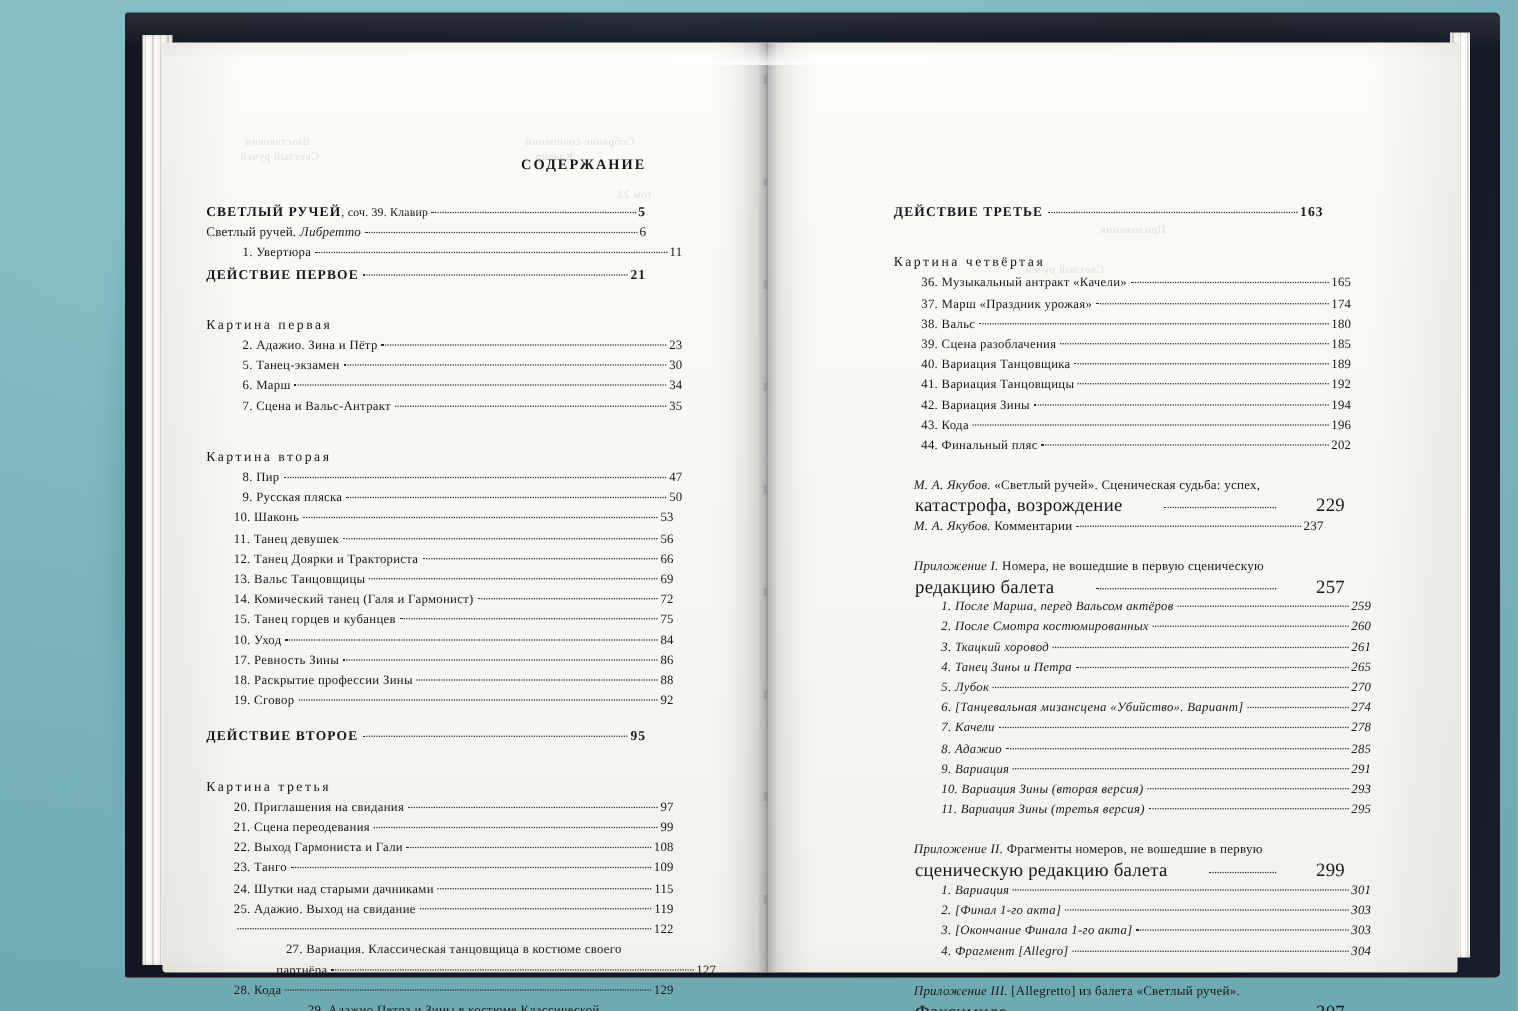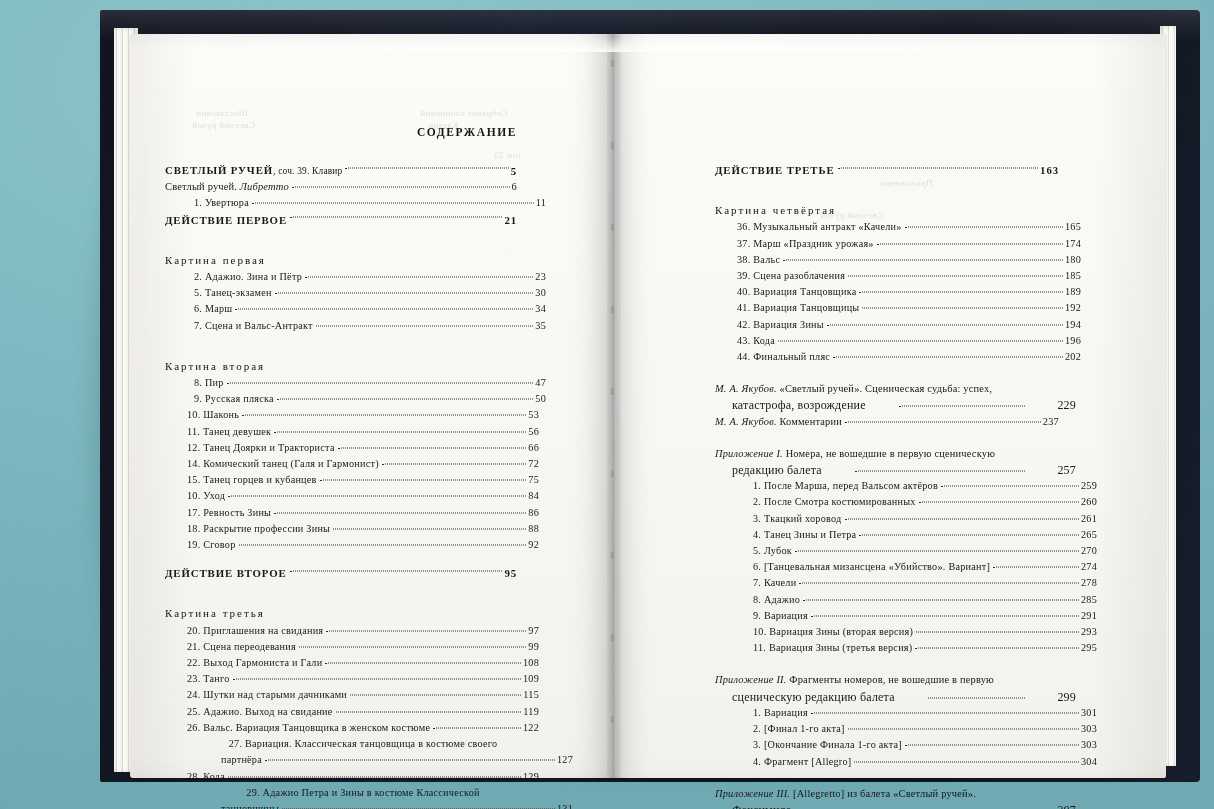--- a/index.html
+++ b/index.html
@@ -128,35 +128,35 @@
   }
   .row .lbl{flex:0 0 auto;}
   .row .dots{
     flex:1 1 auto;min-width:8px;margin:0 2px 0 3px;
     border-bottom:1.1px dotted #2a2c2e;
     transform:translateY(-2.5px);
   }
   .row .pg{flex:0 0 auto;font-variant-numeric:tabular-nums;}
 
   
-  .r-major{font-weight:700;letter-spacing:.9px;font-size:10.8px;align-items:center;}
+  .r-major{font-weight:700;letter-spacing:.9px;font-size:10.8px;}
   .r-major .lbl .thin{font-weight:400;letter-spacing:.2px;font-size:9.4px;}
   .r-plain{font-size:10.5px;letter-spacing:.15px;font-family:Liberation Serif, serif;}
   .r-plain .it{font-style:italic;}
   .r-scene{
     font-size:11px;letter-spacing:2.0px;padding-left:0;
     margin-top:24px;margin-bottom:1px;
   }
   .r-num{padding-left:29px;font-size:10.2px;letter-spacing:.25px;}
   .r-num.wide{padding-left:22px;justify-content:center;}
   .r-cont{padding-left:56px;font-size:10.2px;letter-spacing:.25px;}
   .r-app{font-size:10.4px;letter-spacing:.2px;}
-  .r-app .it{font-style:italic;}
-  .r-app2{padding-left:17px;font-size:12px;letter-spacing:.2px;gap:30px;}
-  .r-sub{padding-left:38px;font-size:10.2px;letter-spacing:.25px;}
+  .r-app .it{font-style:italic;margin-left:16px;}
+  .r-app2{padding-left:17px;font-size:15px;letter-spacing:.2px;gap:30px;}
+  .r-sub{padding-left:38px;font-size:10.2px;letter-spacing:.25px;font-style:italic;}
   .sp-12{height:12px;}
   .sp-16{height:16px;}
 
   .lineblock{width:100%;}
 </style>
 </head>
 <body>
 
 <div id="stage">
 
@@ -256,20 +256,25 @@
           <span class="lbl"><span>11. Танец девушек</span></span>
           <span class="dots"></span>
           <span class="pg">56</span>
         </div>
         <div class="row r-num wide">
           <span class="lbl"><span>12. Танец Доярки и Тракториста</span></span>
           <span class="dots"></span>
           <span class="pg">66</span>
         </div>
         <div class="row r-num wide">
+          <span class="lbl"><span>13. Вальс Танцовщицы</span></span>
+          <span class="dots"></span>
+          <span class="pg">69</span>
+        </div>
+        <div class="row r-num wide">
           <span class="lbl"><span>14. Комический танец (Галя и Гармонист)</span></span>
           <span class="dots"></span>
           <span class="pg">72</span>
         </div>
         <div class="row r-num wide">
           <span class="lbl"><span>15. Танец горцев и кубанцев</span></span>
           <span class="dots"></span>
           <span class="pg">75</span>
         </div>
         <div class="row r-num wide">
@@ -325,21 +330,20 @@
           <span class="lbl"><span>24. Шутки над старыми дачниками</span></span>
           <span class="dots"></span>
           <span class="pg">115</span>
         </div>
         <div class="row r-num wide">
           <span class="lbl"><span>25. Адажио. Выход на свидание</span></span>
           <span class="dots"></span>
           <span class="pg">119</span>
         </div>
         <div class="row r-num wide">
-          <span class="lbl"><span>26. Вальс. Вариация Танцовщика в женском костюме</span></span>
           <span class="dots"></span>
           <span class="pg">122</span>
         </div>
         <div class="row r-num wide">
           <span class="lbl"><span>27. Вариация. Классическая танцовщица в костюме своего</span></span>
         </div>
         <div class="row r-cont">
           <span class="lbl"><span>партнёра</span></span>
           <span class="dots"></span>
           <span class="pg">127</span>

